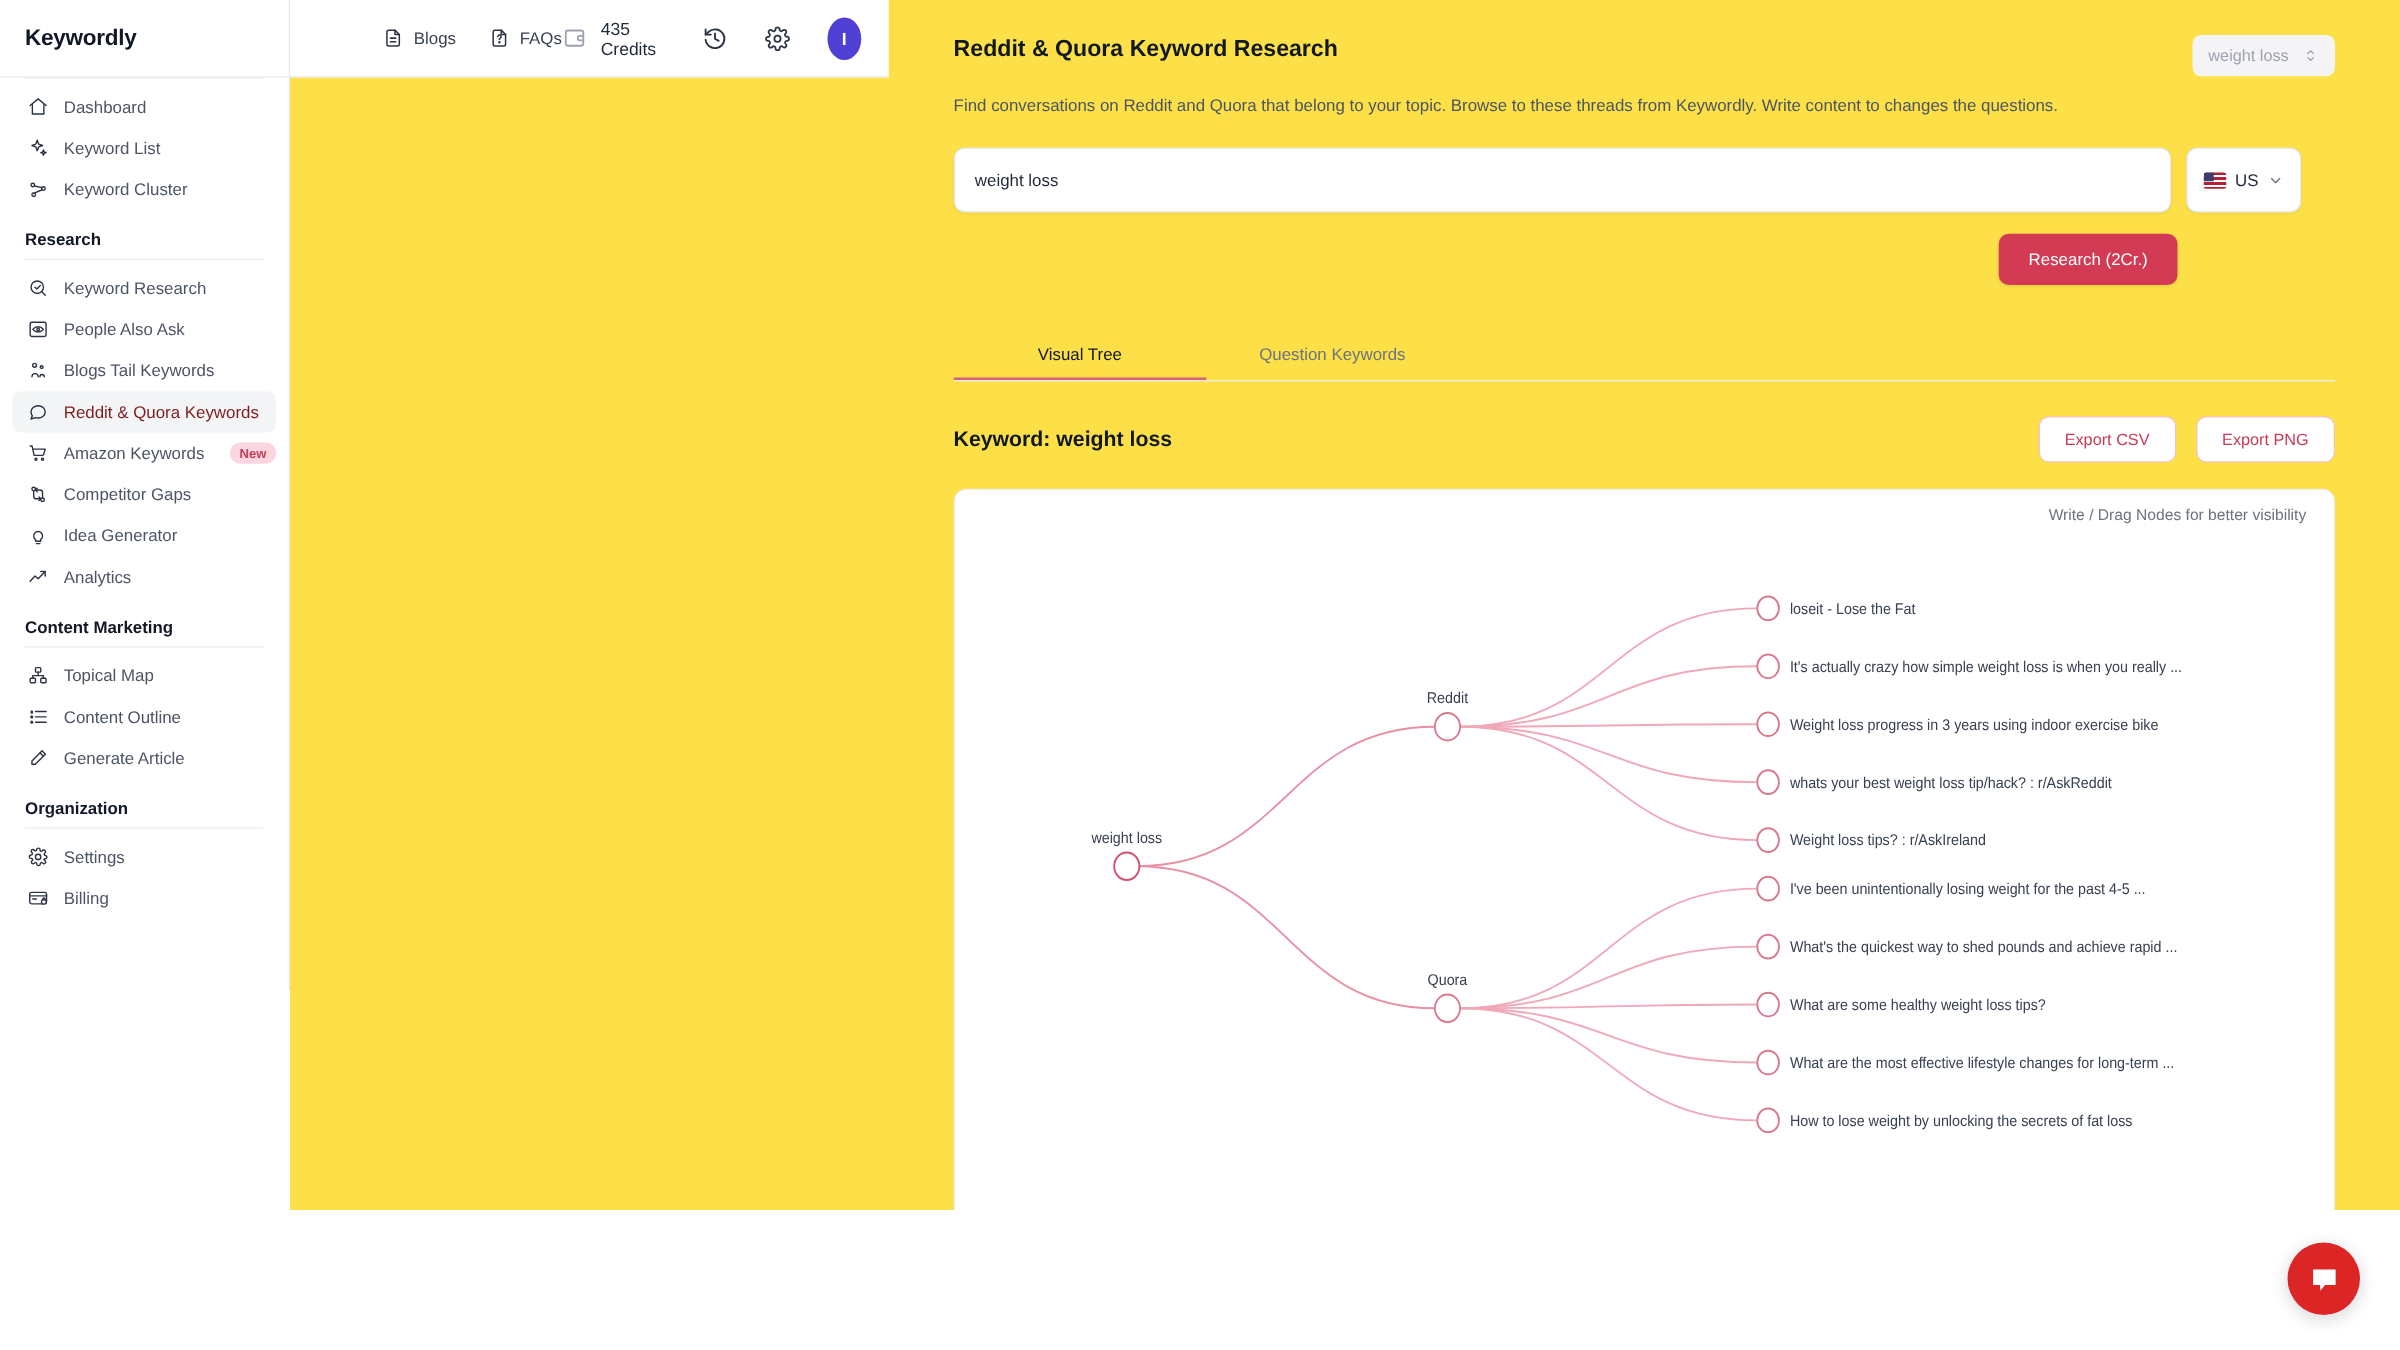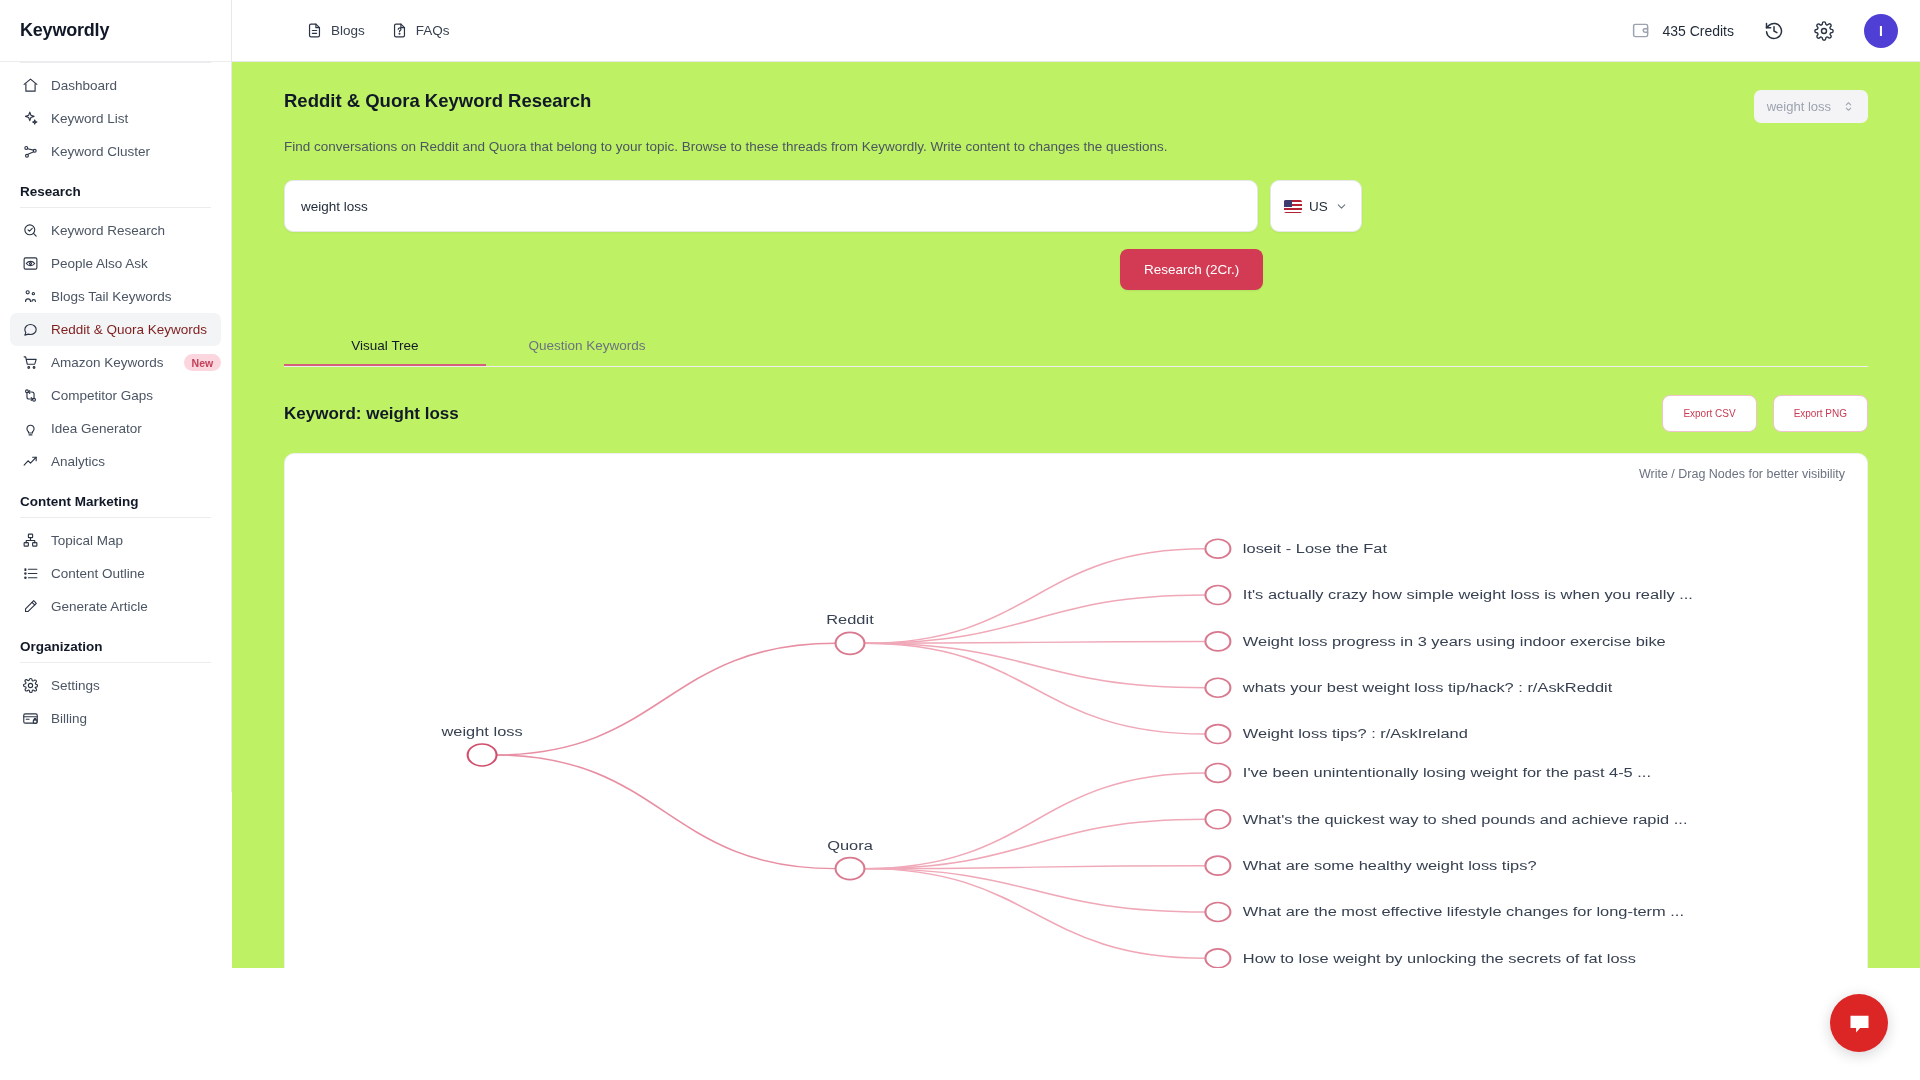--- a/index.html
+++ b/index.html
@@ -46,21 +46,21 @@
   .nav-ico { width: 17px; height: 17px; flex: 0 0 17px; display: block; color: #2b3445; }
   .nav-ico svg { width: 17px; height: 17px; display: block; }
   .badge-new {
     background: #fbd6de; color: #c2415b;
     font-size: 10.5px; font-weight: 600;
     padding: 2.5px 8px; border-radius: 9px;
     margin-left: 8px;
   }
 
   
-  .main { flex: 1; height: 968px; display: flex; flex-direction: column; background:#bef264; }
+  .main { flex: 1; height: 968px; display: flex; background:#fde047; }
   .topbar {
     height: 62px; flex: 0 0 62px;
     border-bottom: 1px solid #e8e8ea;
     display: flex; align-items: center;
     padding: 0 22px 0 22px;
     background: #fff;
   }
   .top-left { display: flex; align-items: center; gap: 26px; padding-left: 52px; }
   .top-link { display: flex; align-items: center; gap: 8px; cursor: pointer; }
   .top-link .t { font-size: 13.5px; color: #374151; }
@@ -135,21 +135,21 @@
     padding: 11px 0 11px 0; width: 202px; text-align: center;
   }
   .tab.active { color: #111827; font-weight: 500; border-bottom: 2px solid #d4607a; }
 
   .result-head { display: flex; align-items: center; margin-top: 28px; }
   .result-title { font-size: 17px; font-weight: 600; color: #111827; }
   .result-actions { margin-left: auto; display: flex; gap: 16px; }
   .btn-outline {
     border: 1px solid #efc3cc; color: #c93a52; background: #fff;
     border-radius: 8px; padding: 0 20px; height: 37px;
-    font-size: 10px; font-family: inherit; cursor: pointer;
+    font-size: 13px; font-family: inherit; cursor: pointer;
   }
 
   .tree-card {
     margin-top: 21px;
     border: 1px solid #eceef1;
     border-radius: 10px;
     background: #fff;
     height: 604px;
     position: relative;
     overflow: hidden;

